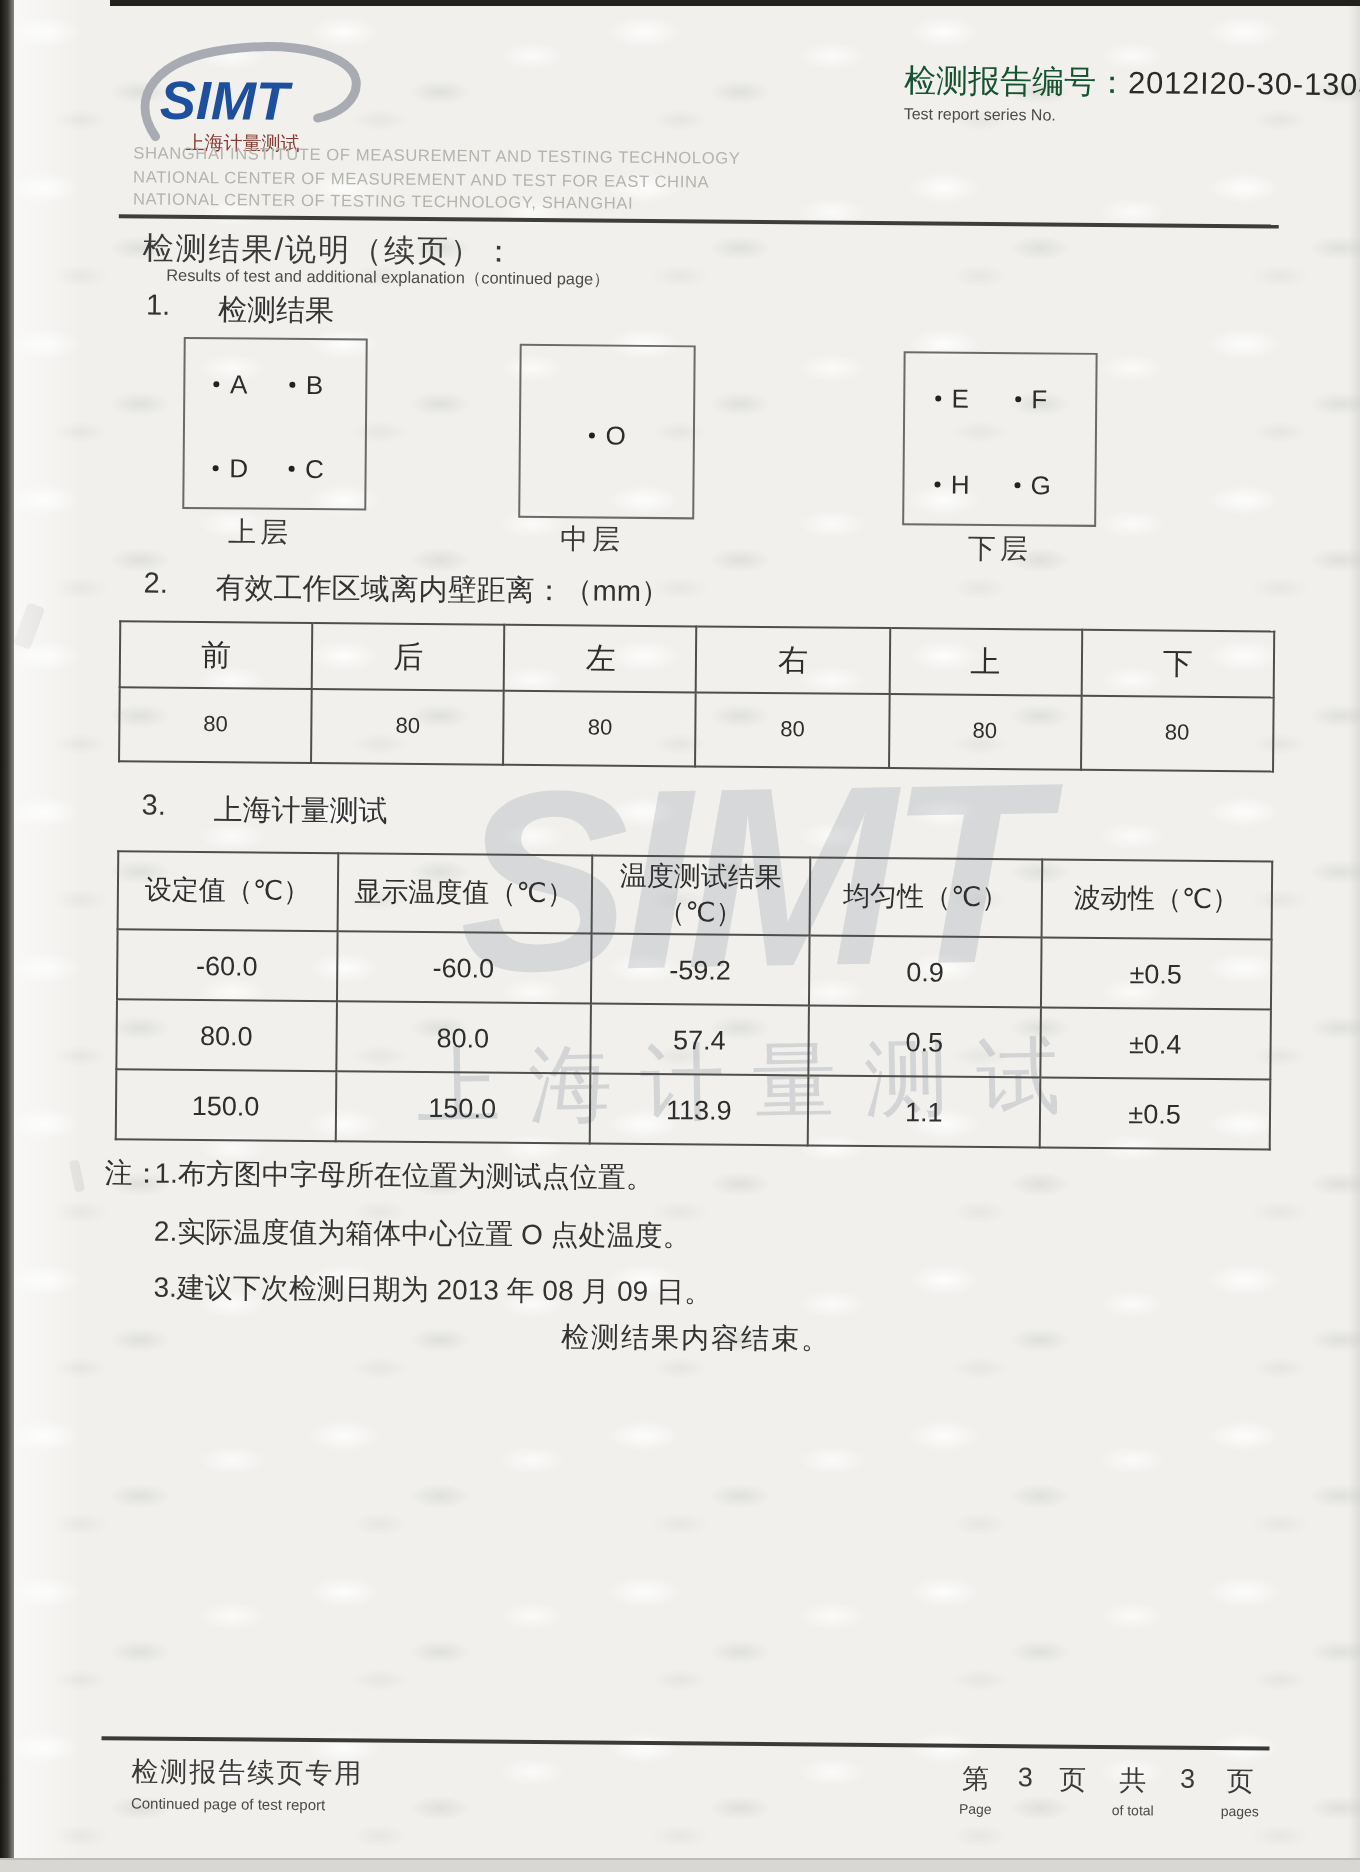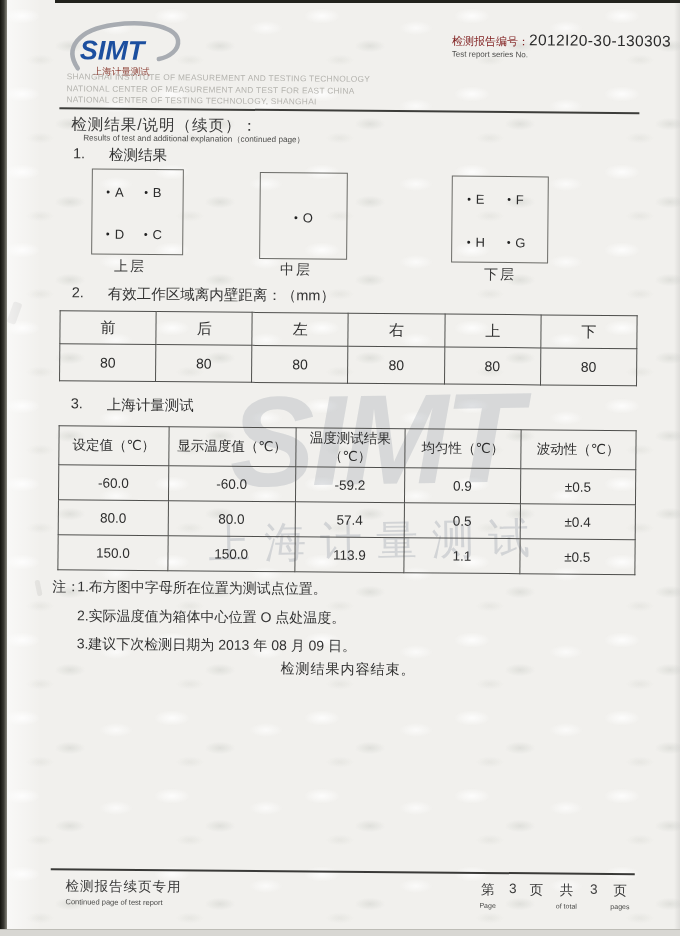--- a/index.html
+++ b/index.html
@@ -36,21 +36,21 @@
     transform:rotate(-1deg);pointer-events:none;}
   .watermark .wm-latin{font-size:128px;font-weight:bold;font-style:italic;line-height:110px;
     color:rgba(146,154,166,0.28);letter-spacing:-4px;}
   .watermark .wm-cjk{font-size:42px;color:rgba(150,156,166,0.33);letter-spacing:14px;margin-top:18px;}
 
   
   .logo{position:absolute;left:64px;top:18px;}
   .org-lines{position:absolute;left:67px;top:71px;font-size:8.3px;line-height:11.5px;
     color:#b4b3ae;letter-spacing:0.3px;}
   .report-no{position:absolute;left:452px;top:27px;white-space:nowrap;}
-  .report-no .rn-label{font-size:11px;color:#7f1d1d;}
+  .report-no .rn-label{font-size:16px;color:#14532d;}
   .report-no .rn-value{font-size:15.5px;color:#2a2a2a;letter-spacing:0.4px;}
   .report-no .rn-sub{font-size:8px;color:#4b4b49;margin-top:1px;}
   .header-rule{position:absolute;left:60px;top:107px;width:580px;height:2px;background:#3d3d3a;}
 
   
   .title-zh{position:absolute;left:72px;top:114px;font-size:15.5px;color:#3a3a3a;letter-spacing:1px;}
   .title-en{position:absolute;left:84px;top:132px;font-size:8.2px;color:#4c4c4a;}
 
   .sec-head{position:absolute;font-size:14.5px;color:#333;display:flex;}
   .sec-head .sec-no{width:36px;}
@@ -65,21 +65,21 @@
   .pt .dot{width:3px;height:3px;background:#222;border-radius:50%;display:inline-block;margin-right:5px;}
   .pt-tl{left:16%;top:18%;} .pt-tr{left:58%;top:18%;}
   .pt-bl{left:16%;top:68%;} .pt-br{left:58%;top:68%;}
   .pt-c{left:40%;top:44%;}
 
   
   table{border-collapse:collapse;table-layout:fixed;position:absolute;background:transparent;}
   td{border:1.2px solid #4e4e4c;text-align:center;color:#2e2e2e;background:transparent;}
   .table1{left:62px;top:310px;width:578px;}
   .table1 .hrow td{height:30px;font-size:15px;}
-  .table1 .vrow td{height:34px;font-size:14px;}
+  .table1 .vrow td{height:34px;font-size:11px;}
   .table2{left:62px;top:425px;width:578px;}
   .table2 .hrow td{height:34px;font-size:13.5px;}
   .table2 .vrow td{height:32px;font-size:13.5px;}
 
   
   .notes-label{position:absolute;left:57px;top:578px;font-size:14px;color:#333;}
   .note-item{position:absolute;left:82px;font-size:14px;color:#333;}
   .note-1{top:578px;} .note-2{top:607px;} .note-3{top:635px;}
   .end-line{position:absolute;left:286px;top:658px;font-size:14px;color:#333;letter-spacing:1px;}
 

